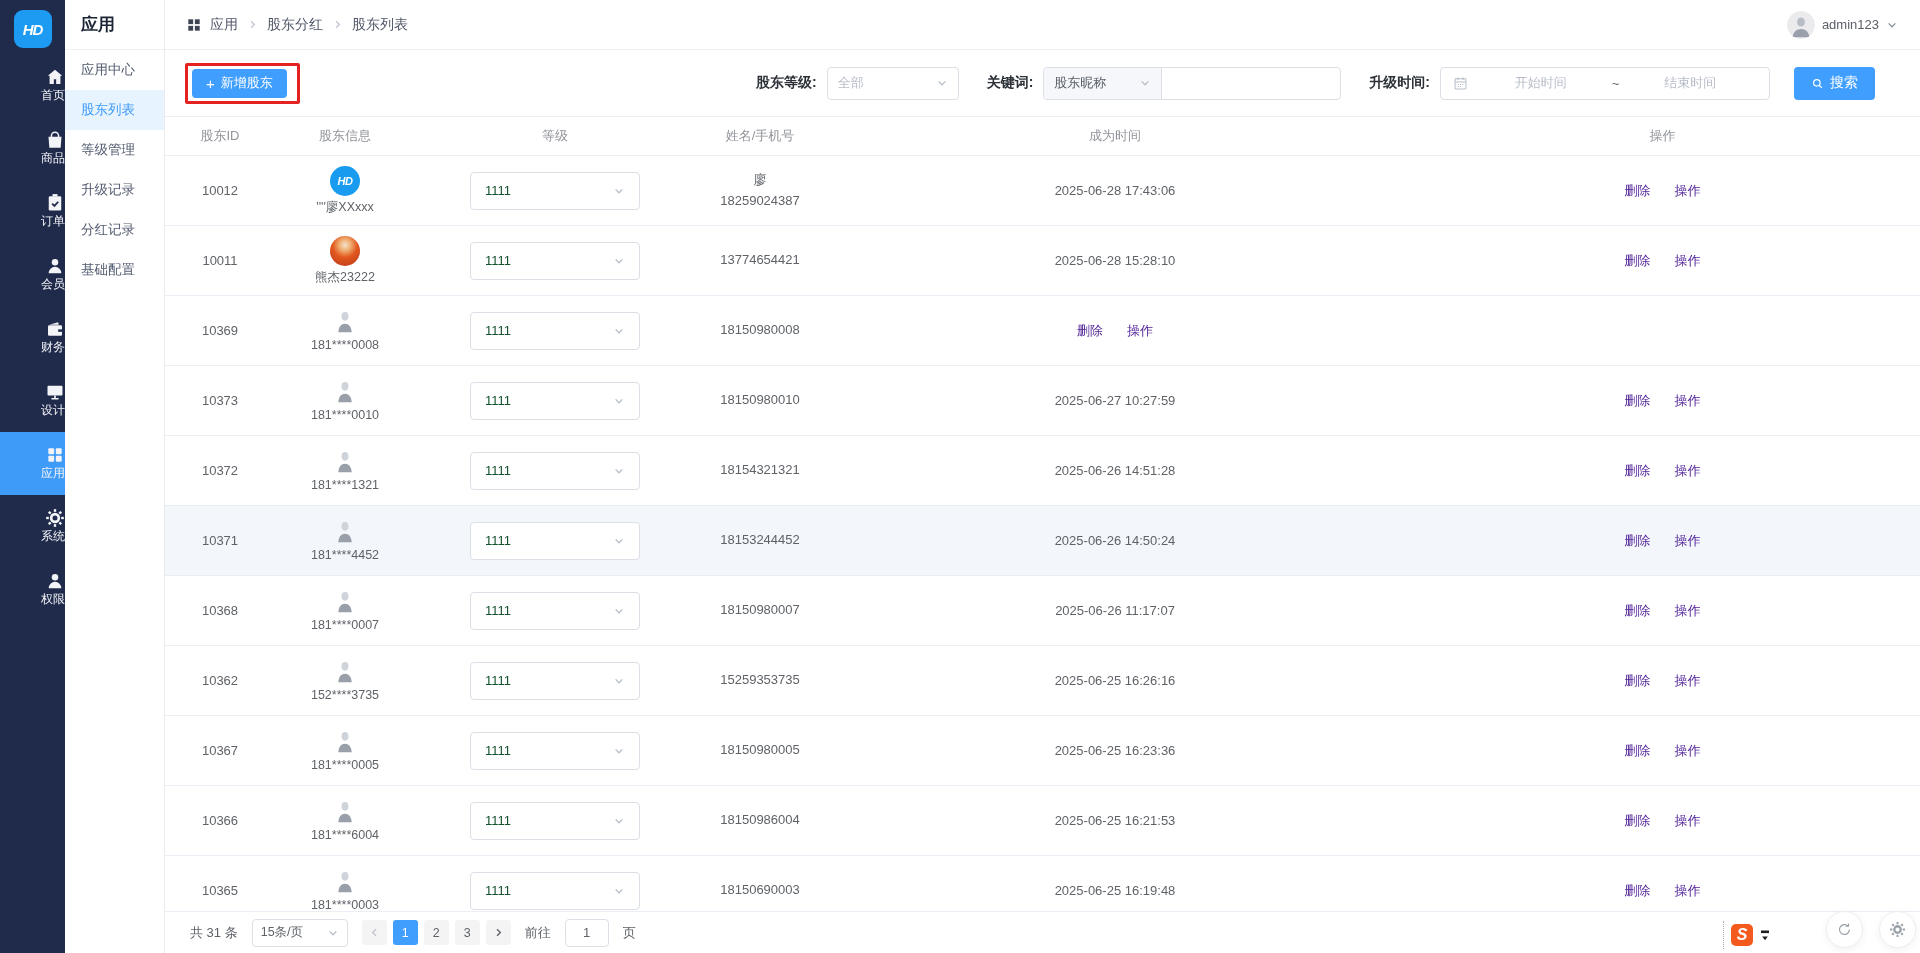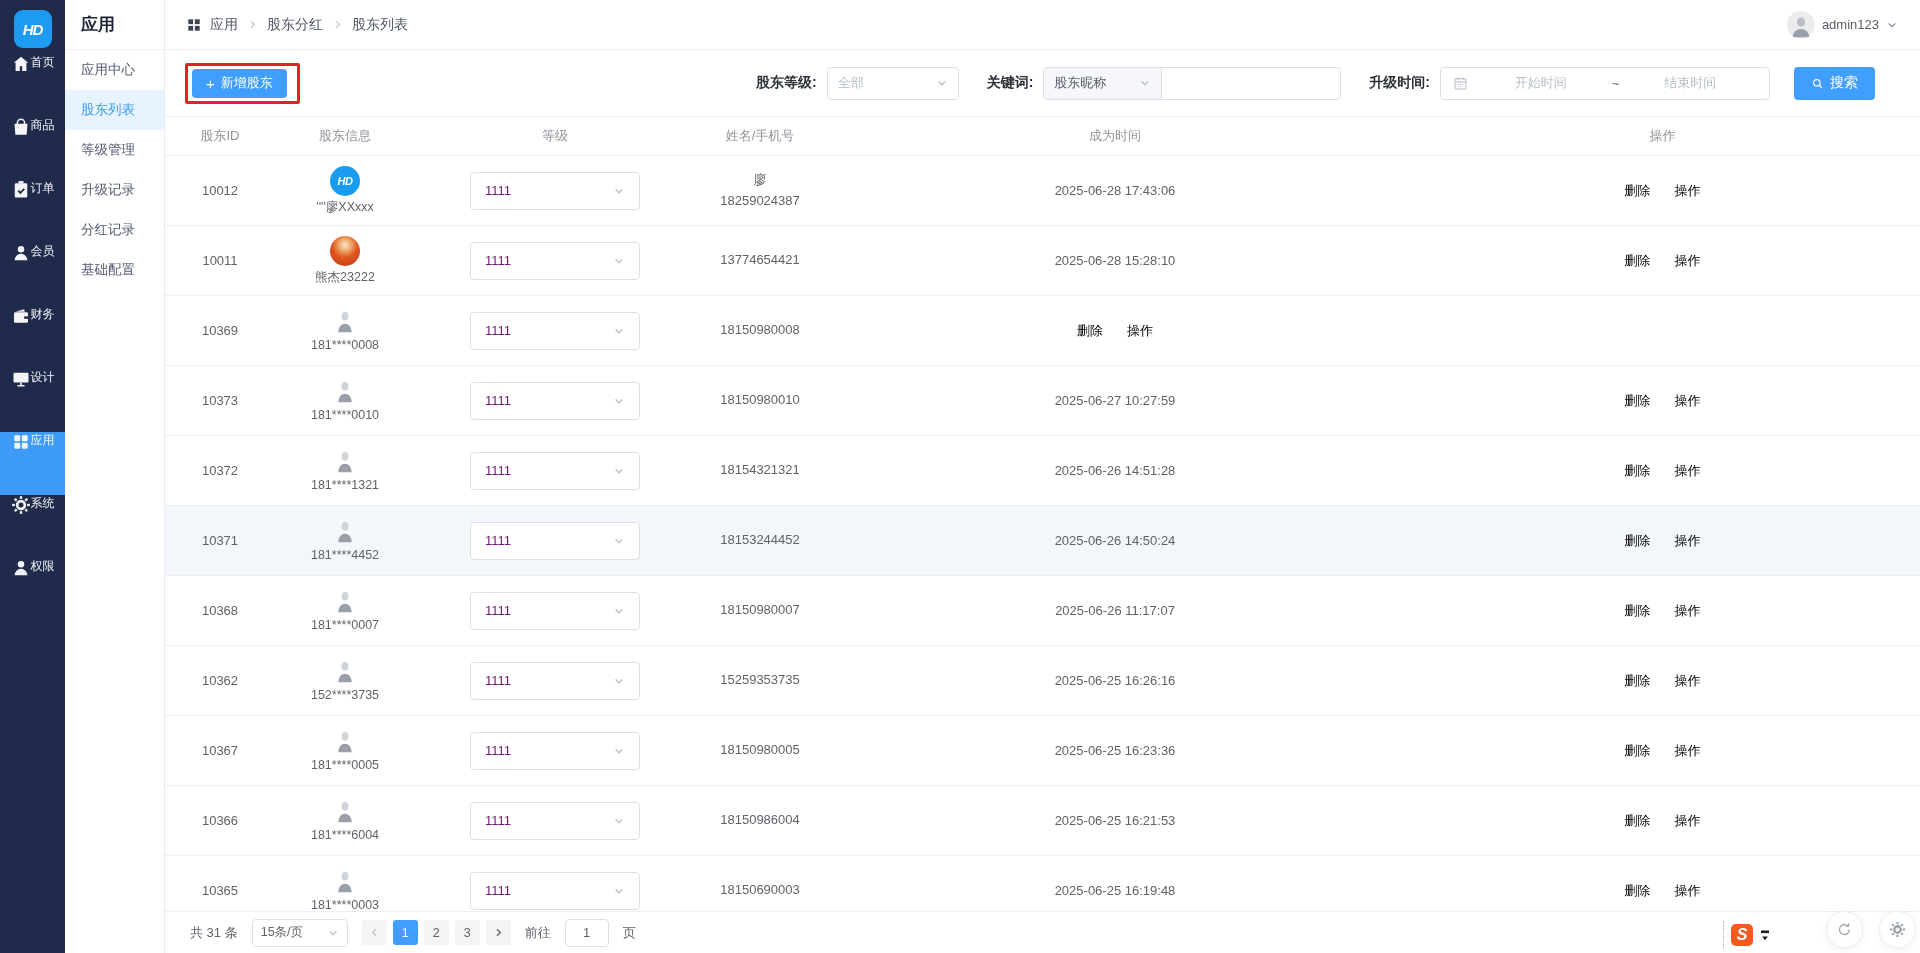--- a/index.html
+++ b/index.html
@@ -6,21 +6,21 @@
   html,body { width:1920px; height:953px; overflow:hidden;
     font-family:"Liberation Sans","DejaVu Sans",sans-serif; background:#fff; }
   .app { display:flex; height:100%; position:relative; }
 
   
   .icon-sidebar { width:65px; background:#202b4b; flex-shrink:0; color:#f2f4f8; }
   .logo { width:38px; height:38px; margin:10px auto 6px; border-radius:9px; background:#1d9bf2;
     display:flex; align-items:center; justify-content:center; font-weight:bold; font-style:italic;
     font-size:15px; color:#fff; letter-spacing:-1px; }
   #icon-nav { margin-top:6px; }
-  .nav-item { height:63px; display:flex; align-items:flex-start;
+  .nav-item { height:63px; display:flex; flex-direction:column; align-items:flex-end;
     justify-content:center; cursor:pointer; }
   .nav-item .ico { width:20px; height:20px; display:block; }
   .nav-item .ico svg { width:20px; height:20px; display:block; }
   .nav-label { font-size:12px; }
   .nav-item.active { background:#3e9bf7; }
 
   
   .app-sidebar { width:100px; background:#fff; border-right:1px solid #e9ebee; flex-shrink:0; }
   .app-sidebar .title { height:50px; display:flex; align-items:center; padding-left:16px;
     font-size:17px; font-weight:bold; color:#1b2536; border-bottom:1px solid #f0f1f3; }
@@ -87,24 +87,24 @@
   .info-cell { flex-direction:column; gap:3px; }
   .avatar { display:flex; align-items:center; justify-content:center; }
   .avatar.hd { width:30px; height:30px; border-radius:50%; background:#199bf0; color:#fff;
     font-size:11px; font-weight:bold; font-style:italic; letter-spacing:-0.5px; }
   .avatar.photo { width:30px; height:30px; border-radius:50%;
     background:radial-gradient(circle at 50% 30%, #f3e3cd 0%, #efae72 22%, #e2571f 48%, #c8441c 80%); }
   .avatar.default svg { width:26px; height:26px; display:block; }
   .s-name { color:#5f6368; font-size:12.5px; }
   .level-box { width:170px; height:38px; border:1px solid #dcdfe6; border-radius:4px; background:#fff;
     display:flex; align-items:center; justify-content:space-between; padding:0 14px;
-    color:#701a75; font-size:13px; cursor:pointer; }
+    color:#14532d; font-size:13px; cursor:pointer; }
   .contact-cell { flex-direction:column; gap:4px; line-height:1.25; }
   .actions { gap:24px; }
-  .link { color:#000000; cursor:pointer; }
+  .link { color:#4c1d95; cursor:pointer; }
 
   
   .pagination { height:42px; border-top:1px solid #ebeef5; background:#fff; flex-shrink:0;
     display:flex; align-items:center; gap:14px; padding:0 25px; font-size:13px; color:#5f6368; }
   .page-size { width:96px; height:28px; font-size:12.5px; color:#5f6368; padding:0 8px; }
   .pager { display:flex; align-items:center; gap:6px; }
   .page-btn { min-width:25px; height:25px; padding:0 4px; border-radius:3px; background:#f4f4f5;
     color:#5f6368; display:flex; align-items:center; justify-content:center; font-size:12.5px;
     cursor:pointer; }
   .page-btn.active { background:#409eff; color:#fff; }

